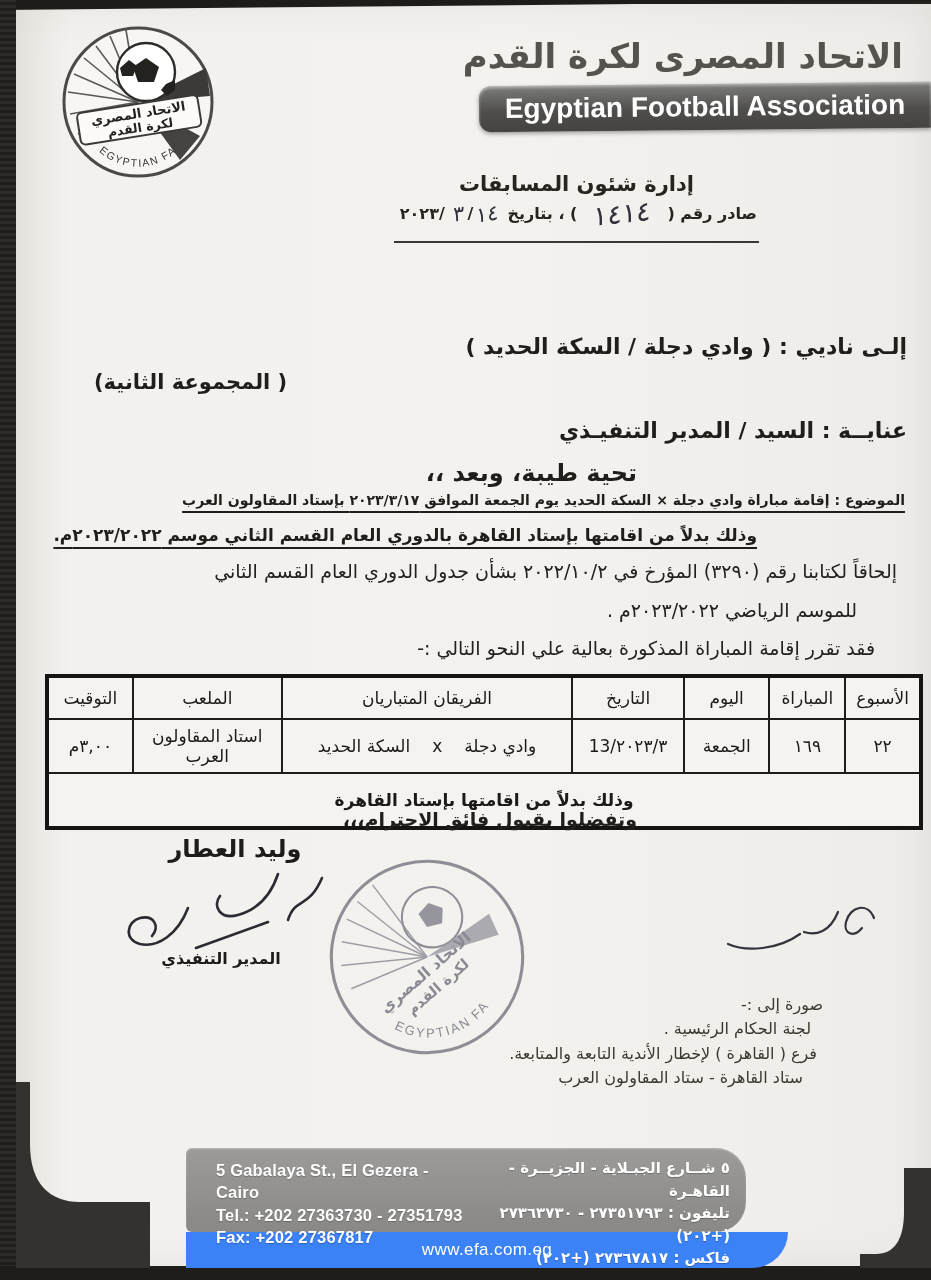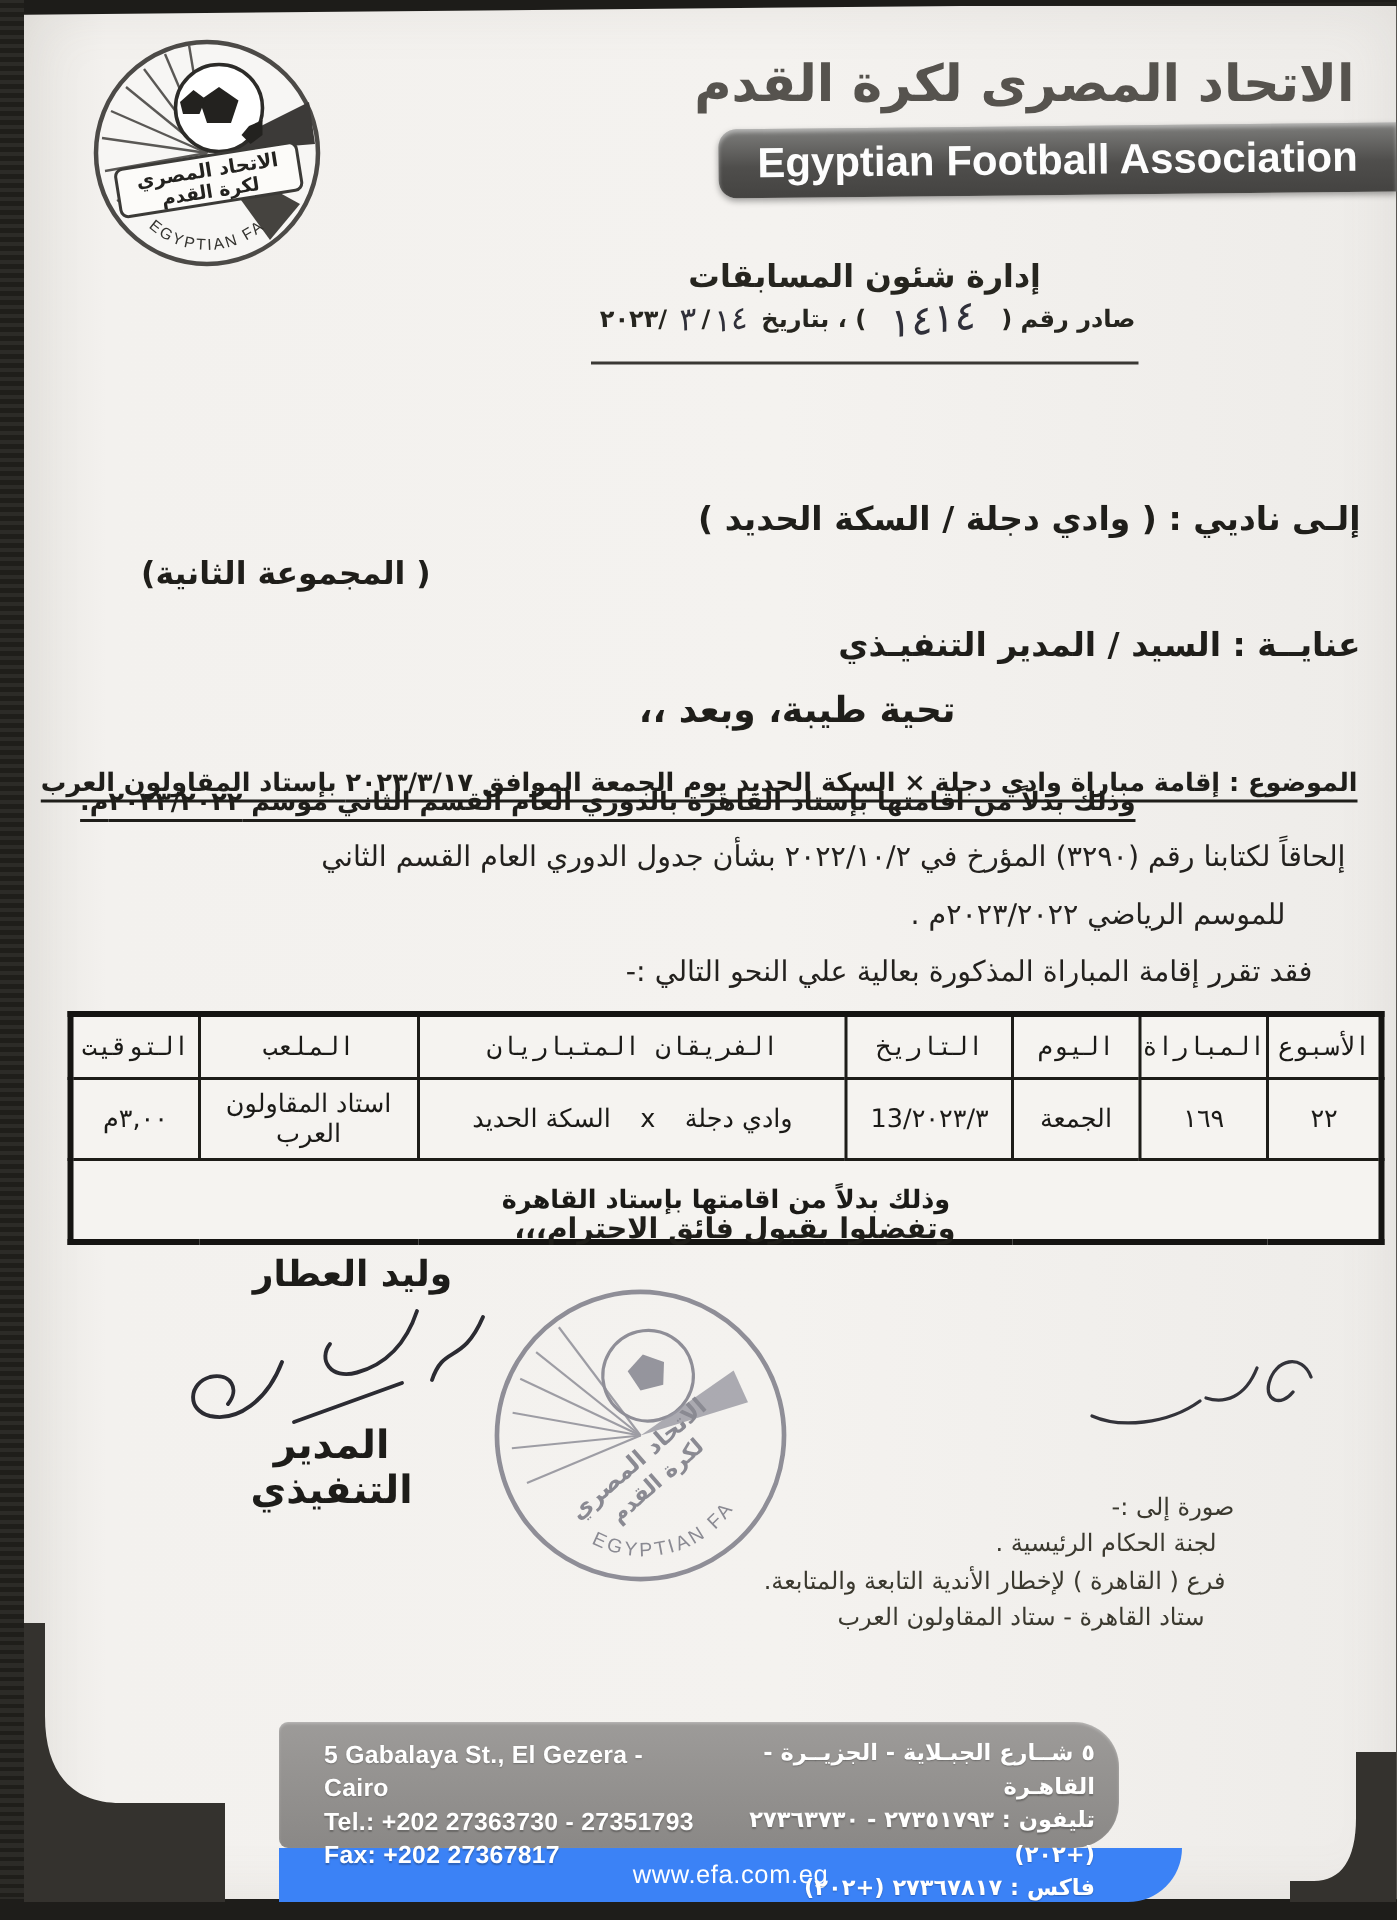--- a/index.html
+++ b/index.html
@@ -38,44 +38,44 @@
   .hand{display:inline-block;font-size:27px;font-weight:400;color:#30303a;
     transform:rotate(-6deg) skewX(-8deg);margin:0 16px;vertical-align:-4px;}
   .hand-sm{display:inline-block;font-size:21px;font-weight:400;color:#30303a;
     transform:rotate(-8deg) skewX(-8deg);margin:0 3px;vertical-align:-2px;}
 
   
   .to-line{right:24px;top:334px;font-size:22px;font-weight:bold;color:#1f1e1a;}
   .group-line{left:94px;top:370px;font-size:21px;font-weight:bold;color:#1f1e1a;}
   .attention{right:24px;top:418px;font-size:22px;font-weight:bold;color:#1f1e1a;}
   .greeting{right:294px;top:459px;font-size:24px;font-weight:bold;color:#1f1e1a;}
-  .subject1{right:26px;top:492px;font-size:17px;font-weight:bold;color:#1f1e1a;
-    text-decoration:underline;text-underline-offset:6px;text-decoration-thickness:1.5px;margin-top:20px;}
+  .subject1{right:26px;top:492px;font-size:14px;font-weight:bold;color:#1f1e1a;
+    text-decoration:underline;text-underline-offset:6px;text-decoration-thickness:1.5px;}
   .subject2{right:174px;top:525px;font-size:17px;font-weight:bold;color:#1f1e1a;
     text-decoration:underline;text-underline-offset:6px;text-decoration-thickness:1.5px;}
   .bodyline{font-size:19px;color:#23211e;}
   .body1{right:34px;top:560px;}
   .body2{right:74px;top:599px;}
   .body3{right:56px;top:637px;}
 
   
   .tbl-wrap{left:45px;top:674px;width:878px;}
   table.match{width:100%;border-collapse:collapse;direction:rtl;background:#f5f3f0;
     border:4px solid #151412;}
   table.match th,table.match td{border:2px solid #1d1c18;text-align:center;color:#1b1a17;}
-  table.match th{font-size:17px;font-weight:500;height:38px;font-family:Liberation Mono, monospace;}
+  table.match th{font-size:17px;font-weight:500;height:38px;}
   table.match td{font-size:17px;height:50px;}
   .teams-cell{display:flex;justify-content:space-between;align-items:center;padding:0 34px;}
   .note-row td{height:36px;font-weight:bold;font-size:18px;}
 
   
   .closing{right:294px;top:808px;font-size:19px;font-weight:bold;color:#1f1e1a;}
   .sig-name{left:160px;top:835px;width:150px;text-align:center;font-size:24px;font-weight:bold;color:#1d1c19;}
   .sig-svg{left:110px;top:860px;}
-  .sig-title{left:126px;top:949px;width:190px;text-align:center;font-size:26px;font-weight:bold;color:#1d1c19;}
+  .sig-title{left:126px;top:949px;width:190px;text-align:center;font-size:16px;font-weight:bold;color:#1d1c19;}
   .stamp{left:323px;top:853px;width:208px;height:208px;opacity:.78;transform:rotate(-14deg);}
   .sig2-svg{left:722px;top:888px;}
 
   
   .copies{right:108px;top:993px;text-align:right;font-size:16px;color:#3b392f;line-height:1.52;}
   .copies .i1{padding-left:0;padding-right:12px;}
   .copies .i2{padding-right:6px;}
   .copies .i3{padding-right:20px;}
 
   

